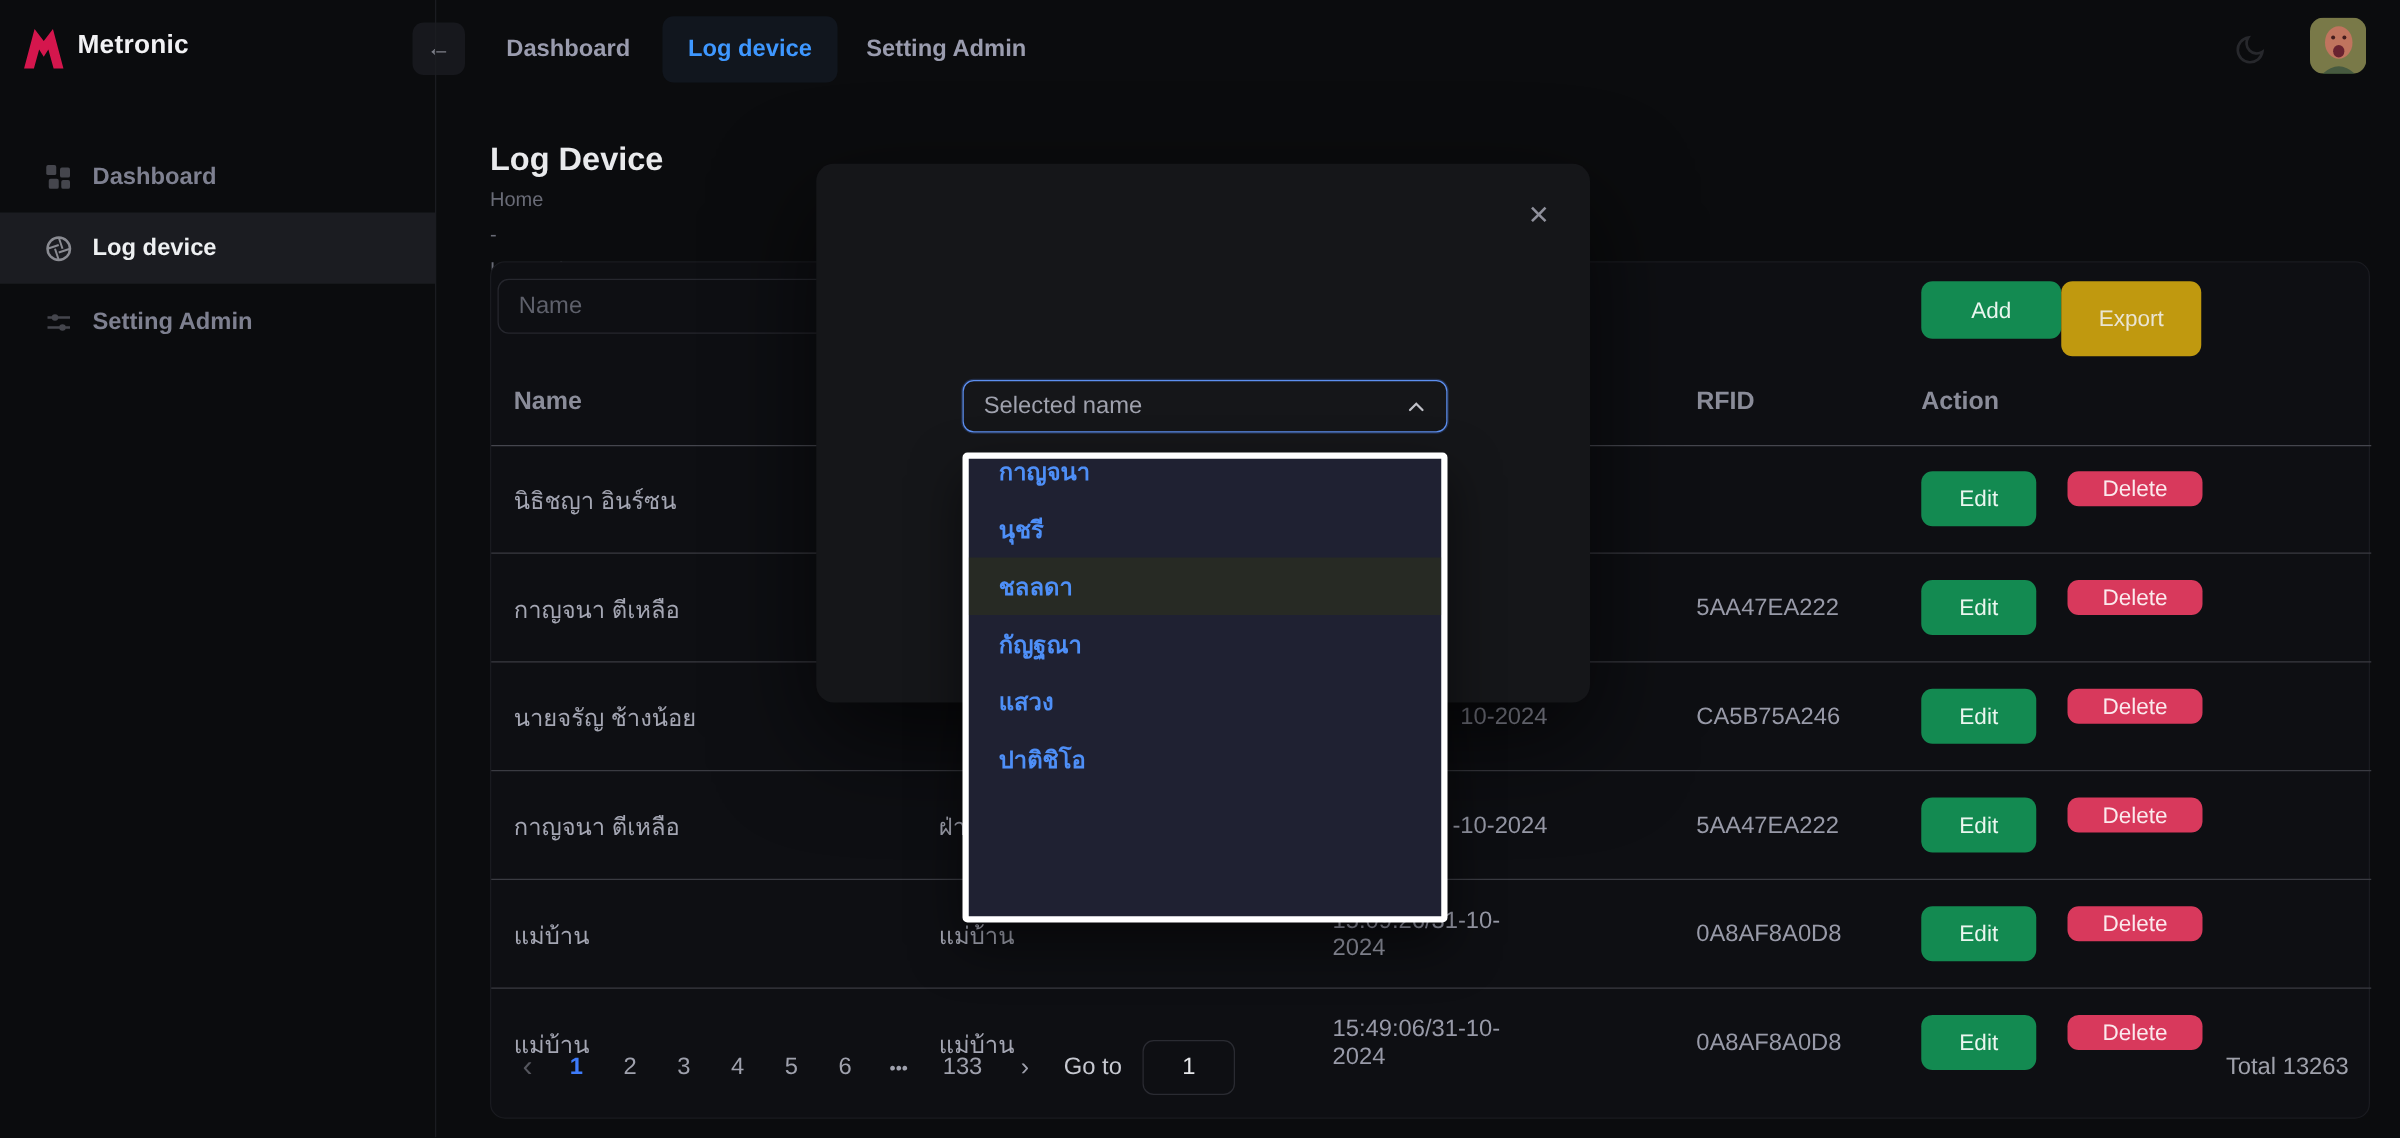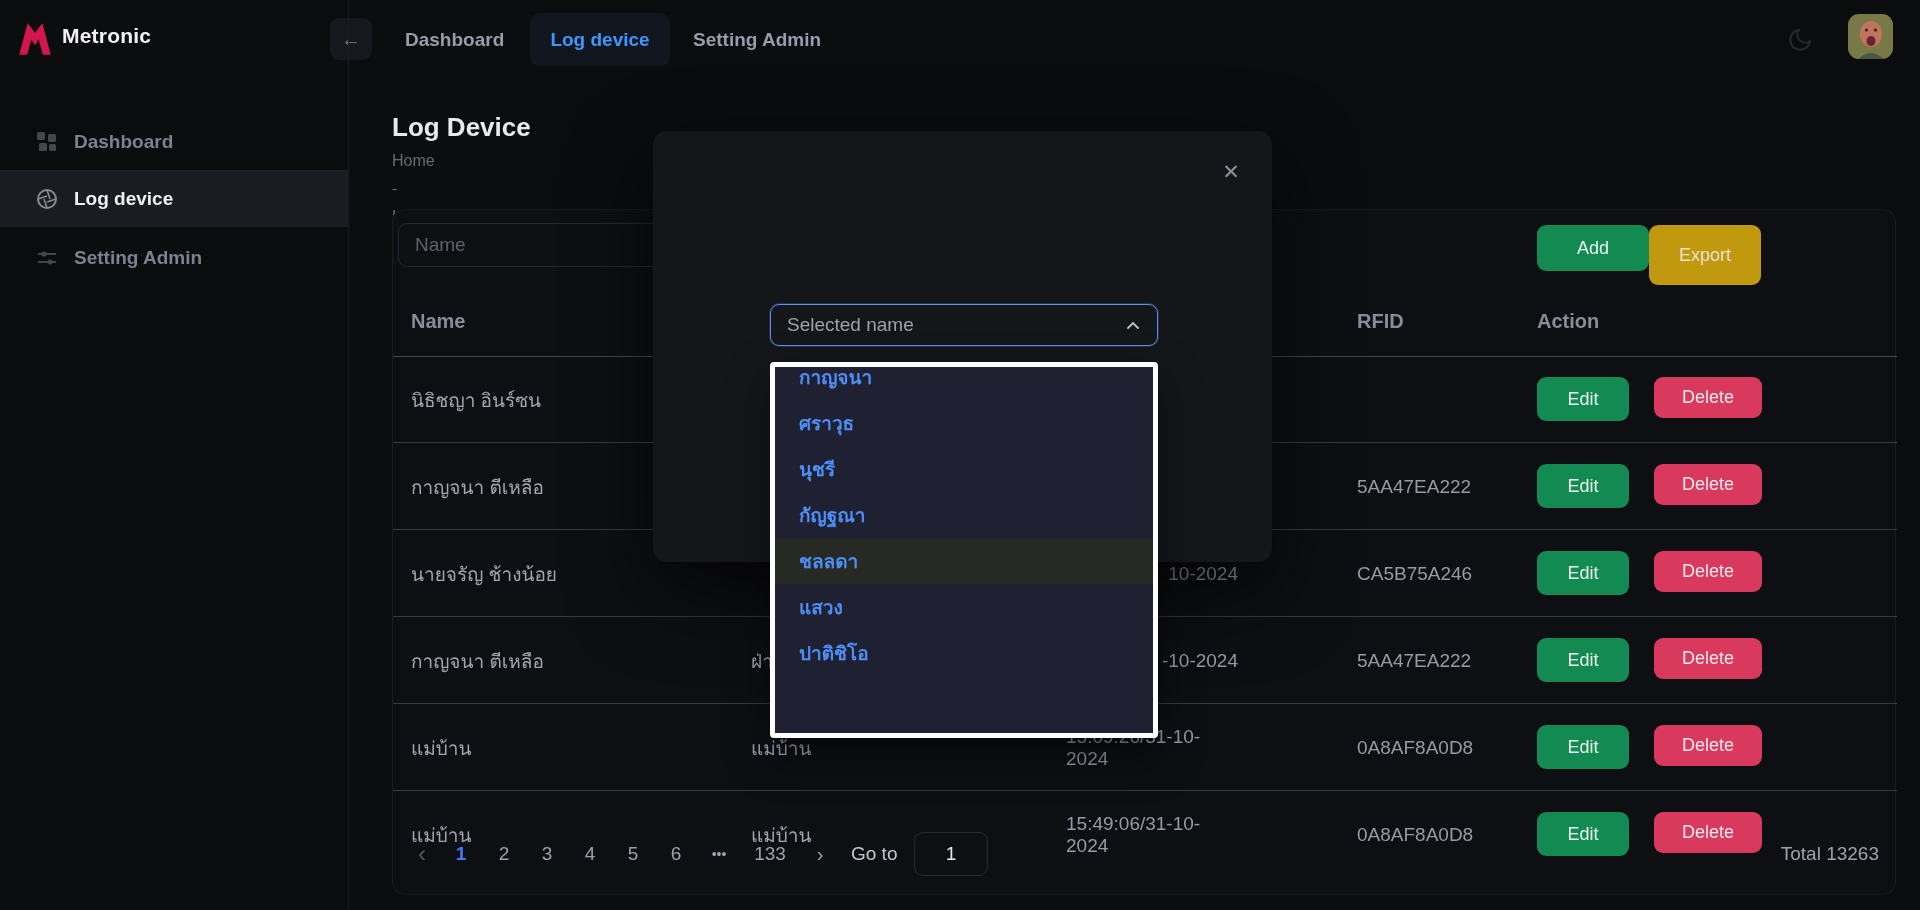--- a/index.html
+++ b/index.html
@@ -47,21 +47,21 @@
   .th { position:absolute; font-size:20px; font-weight:700; color:#8a8c99; top:100px; }
   .header-sep { position:absolute; left:0; top:146px; width:1504px; height:1px; background:#45464e; }
   .trow { position:absolute; left:0; width:1504px; height:87px; }
   .row-sep { position:absolute; left:0; bottom:0; width:1504px; height:1px; background:#3a3b42; }
   .td { position:absolute; top:0; height:87px; display:flex; align-items:center; font-size:19px; color:#a4a6b3; }
   .td-name { left:18px;  width:330px; }
   .td-dept { left:358px; width:300px; }
   .td-time { left:673px; width:172px; justify-content:flex-end; color:#989aa8; }
   .td-rfid { left:964px; width:180px; color:#989aa8; }
   .btn-edit   { position:absolute; left:1144px; top:21px; width:92px;  height:44px; background:#138a51; color:#eaf6ef; }
-  .btn-delete { position:absolute; left:1261px; top:21px; width:108px; height:41px; background:#d8395c; color:#fbe9ed; }
+  .btn-delete { position:absolute; left:1261px; top:21px; width:108px; height:28px; background:#d8395c; color:#fbe9ed; }
 
   
   .pager { position:absolute; left:0; top:612px; width:1504px; height:64px; }
   .pg { position:absolute; top:0; height:64px; display:flex; align-items:center; justify-content:center;
     font-size:19px; color:#9fa1ad; cursor:pointer; width:34px; }
   .pg.current { color:#3e7bfa; font-weight:700; }
   .pg-chev { color:#55565e; font-size:24px; }
   .goto-label { position:absolute; left:458px; top:0; height:64px; display:flex; align-items:center; font-size:19px; color:#c6c8d0; }
   .goto-input { position:absolute; left:521px; top:10px; width:74px; height:44px; border-radius:9px; border:1px solid #2a2b32;
     background:transparent; color:#e6e7ea; font-size:19px; text-align:center; font-family:inherit; outline:none; }
@@ -257,23 +257,22 @@
       <span>Selected name</span>
       <svg class="select-chevron" viewBox="0 0 16 16">
         <path d="M3 10 L8 5 L13 10" fill="none" stroke="#c0c1c8" stroke-width="1.8" stroke-linecap="round"></path>
       </svg>
     </div>
   </div>
 
   <div class="dropdown">
     <div class="dd-list">
       <div class="dd-item">กาญจนา</div>
-      <div class="dd-item">ศราวุธ</div>
       <div class="dd-item">นุชรี</div>
+      <div class="dd-item hl">ชลลดา</div>
       <div class="dd-item">กัญฐณา</div>
-      <div class="dd-item hl">ชลลดา</div>
       <div class="dd-item">แสวง</div>
       <div class="dd-item">ปาติชิโอ</div>
     </div>
 
   </div>
 
 </div>
 
 </body></html>

